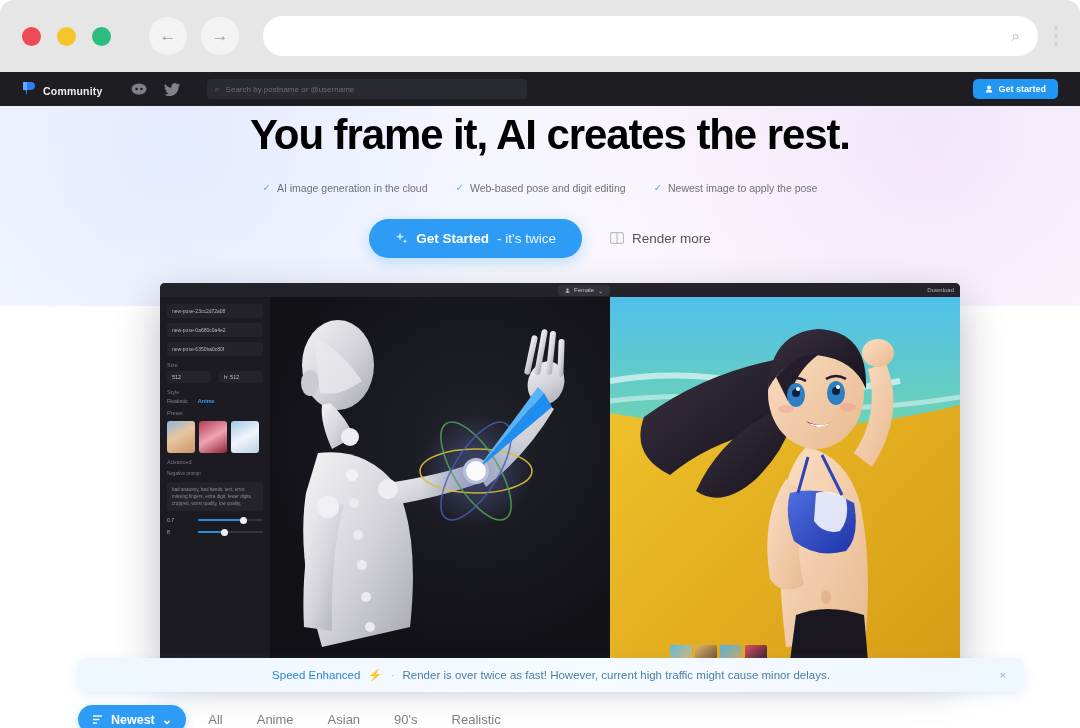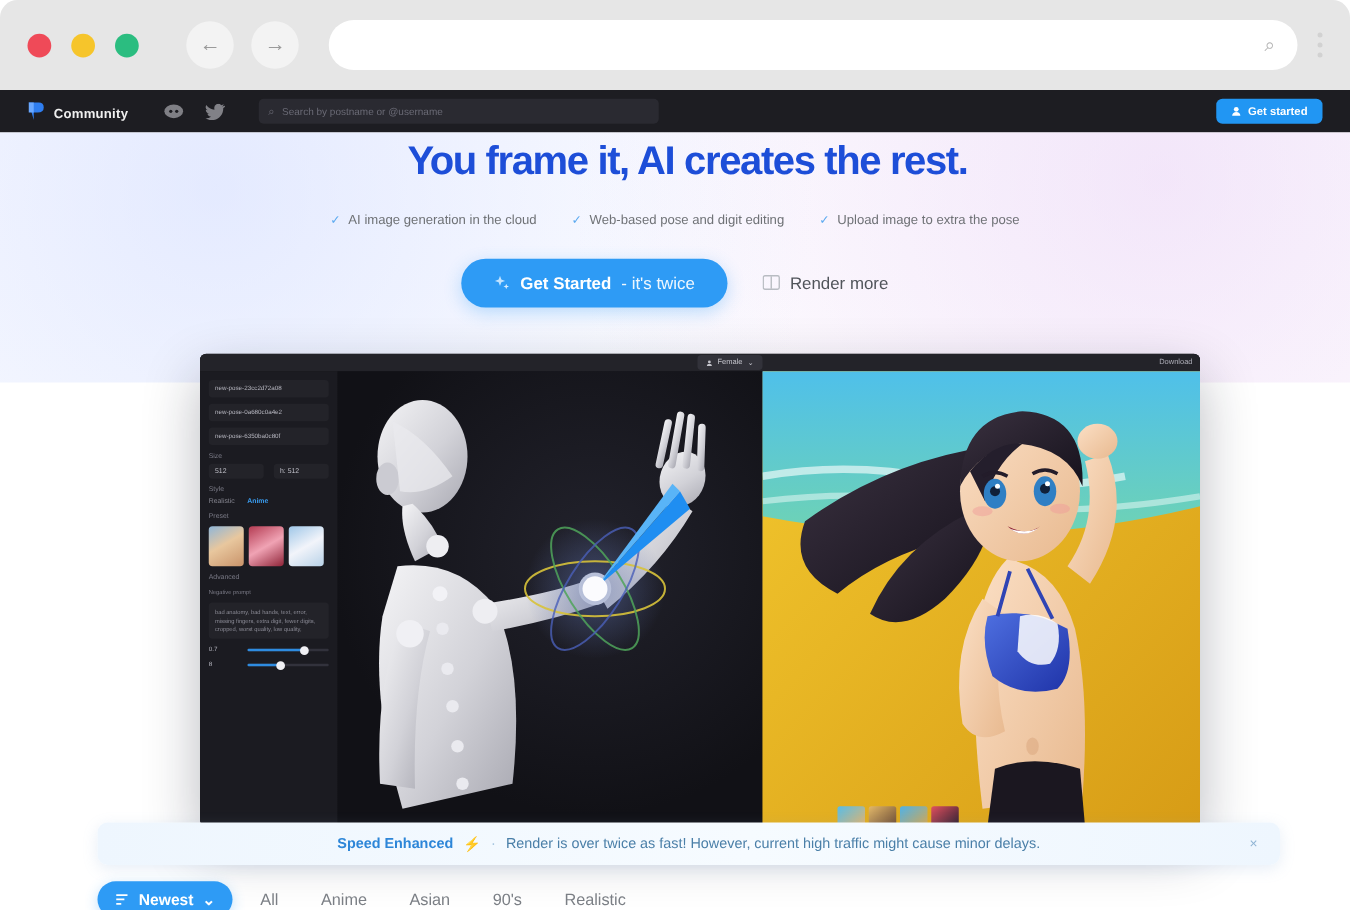--- a/index.html
+++ b/index.html
@@ -68,21 +68,21 @@
   .hero { position: absolute; left: 0; top: 106px; width: 1080px; }
   .hero-bg {
     position: absolute; left: 0; top: 0; width: 1080px; height: 200px;
     background:
       radial-gradient(circle at 16% 22%, rgba(190,205,255,.40), transparent 52%),
       radial-gradient(circle at 86% 18%, rgba(228,198,242,.42), transparent 50%),
       linear-gradient(#fdfdff, #ffffff);
   }
   .hero-inner { position: relative; text-align: center; padding-top: 4px; }
   .hero-title {
-    font-size: 32px; font-weight: 800; color: #1d4ed8; letter-spacing: -1.1px;
+    font-size: 42px; font-weight: 800; color: #000000; letter-spacing: -1.1px;
     line-height: 1.18;
     padding-left: 20px;
   }
   .hero-feats {
     margin-top: 22px; display: flex; justify-content: center; gap: 28px;
     font-size: 10.5px; color: #6f7276;
   }
   .feat { display: flex; align-items: center; gap: 6px; }
   .feat .tick { color: #5aa9f0; font-size: 10px; }
   .hero-cta { margin-top: 25px; display: flex; justify-content: center; align-items: center; gap: 28px; }
@@ -162,21 +162,21 @@
   .gen-strip .gt { width: 22px; height: 16px; border-radius: 2px; }
 
   
   .notice {
     position: absolute; left: 78px; top: 658px; width: 946px; height: 34px;
     background: linear-gradient(90deg,#eef6fe,#f6fbff 55%,#eef6fe);
     border-radius: 8px; display: flex; align-items: center; justify-content: center;
     gap: 8px; font-size: 11.5px; color: #4a7fa8;
     box-shadow: 0 3px 12px rgba(120,160,210,.18);
   }
-  .notice .ne { color: #2d86d8; font-weight: 700; text-align: center; }
+  .notice .ne { color: #2d86d8; font-weight: 400; text-align: center; }
   .notice .sep { color: #9fc0dd; }
   .notice .x { position: absolute; right: 18px; color: #8fb4d4; font-size: 11px; }
 
   
   .filters {
     position: absolute; left: 78px; top: 705px; display: flex; align-items: center; gap: 10px;
   }
   .pill-sort {
     background: #2e9bf5; color: #fff; border: none; border-radius: 16px;
     padding: 7px 14px; font-size: 12.5px; font-weight: 600;
@@ -265,21 +265,21 @@
         <div class="feat">
           <span class="tick">✓</span>
           <span>AI image generation in the cloud</span>
         </div>
         <div class="feat">
           <span class="tick">✓</span>
           <span>Web-based pose and digit editing</span>
         </div>
         <div class="feat">
           <span class="tick">✓</span>
-          <span>Upload image to extra the pose</span>
+          <span>Newest image to apply the pose</span>
         </div>
       </div>
 
       <div class="hero-cta">
         <button class="cta-primary">
           <svg width="13" height="13" viewBox="0 0 13 13">
             <path d="M5 0.6 L6.1 3.6 L9.1 4.7 L6.1 5.8 L5 8.8 L3.9 5.8 L0.9 4.7 L3.9 3.6 Z" fill="#bfe2ff"></path>
             <path d="M10 7 L10.6 8.6 L12.2 9.2 L10.6 9.8 L10 11.4 L9.4 9.8 L7.8 9.2 L9.4 8.6 Z" fill="#d9eeff"></path>
           </svg>
           <span>Get Started</span>

